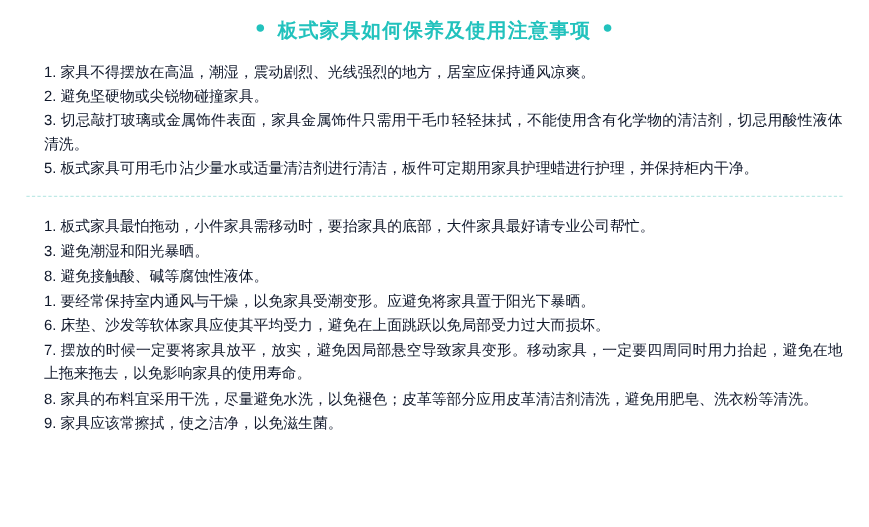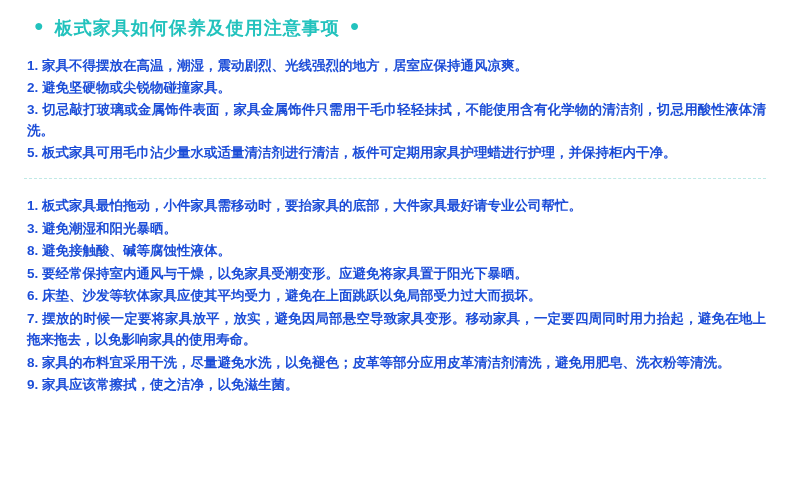--- a/index.html
+++ b/index.html
@@ -32,21 +32,21 @@
   .divider {
     border: none;
     border-top: 1px dashed #bfe9e6;
     margin: 4px 24px 0 24px;
     height: 0;
   }
   .section-two {
     padding-top: 16px;
   }
   .heading {
-    text-align: left;
+    text-align: center;
     font-size: 18px;
     font-weight: bold;
     color: #22c2bd;
     letter-spacing: 1px;
     margin: 0 0 14px 0;
     line-height: 26px;
     white-space: nowrap;
   }
   .heading .bullet {
     display: inline-block;
@@ -62,24 +62,23 @@
     vertical-align: middle;
   }
   .body-list {
     margin: 0;
     padding: 0;
     list-style: none;
   }
   .body-list li {
     font-size: 13.5px;
     line-height: 21px;
-    color: #1d4ed8;
-    margin: 0 0 1px 3px;
+    color: #0f172a;
+    margin: 0 0 1px 16px;
     text-align: justify;
-    font-weight: bold;
   }
   .section-two .body-list li {
     line-height: 21.5px;
   }
 </style>
 </head>
 <body>
 
 <div class="page">
 
@@ -95,21 +94,21 @@
     </ul>
   </div>
 
   <hr class="divider">
 
   <div class="section section-two">
     <ul class="body-list">
       <li>1. 板式家具最怕拖动，小件家具需移动时，要抬家具的底部，大件家具最好请专业公司帮忙。</li>
       <li>3. 避免潮湿和阳光暴晒。</li>
       <li>8. 避免接触酸、碱等腐蚀性液体。</li>
-      <li>5. 要经常保持室内通风与干燥，以免家具受潮变形。应避免将家具置于阳光下暴晒。</li>
+      <li>1. 要经常保持室内通风与干燥，以免家具受潮变形。应避免将家具置于阳光下暴晒。</li>
       <li>6. 床垫、沙发等软体家具应使其平均受力，避免在上面跳跃以免局部受力过大而损坏。</li>
       <li>7. 摆放的时候一定要将家具放平，放实，避免因局部悬空导致家具变形。移动家具，一定要四周同时用力抬起，避免在地上拖来拖去，以免影响家具的使用寿命。</li>
       <li>8. 家具的布料宜采用干洗，尽量避免水洗，以免褪色；皮革等部分应用皮革清洁剂清洗，避免用肥皂、洗衣粉等清洗。</li>
       <li>9. 家具应该常擦拭，使之洁净，以免滋生菌。</li>
 
     </ul>
   </div>
 
 </div>
 

